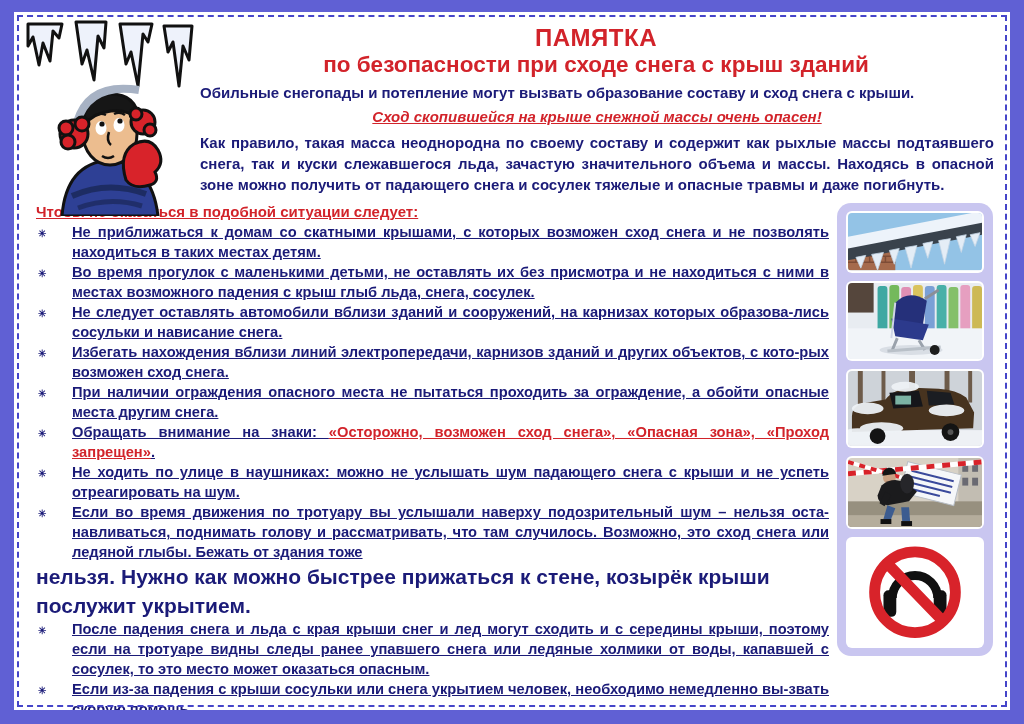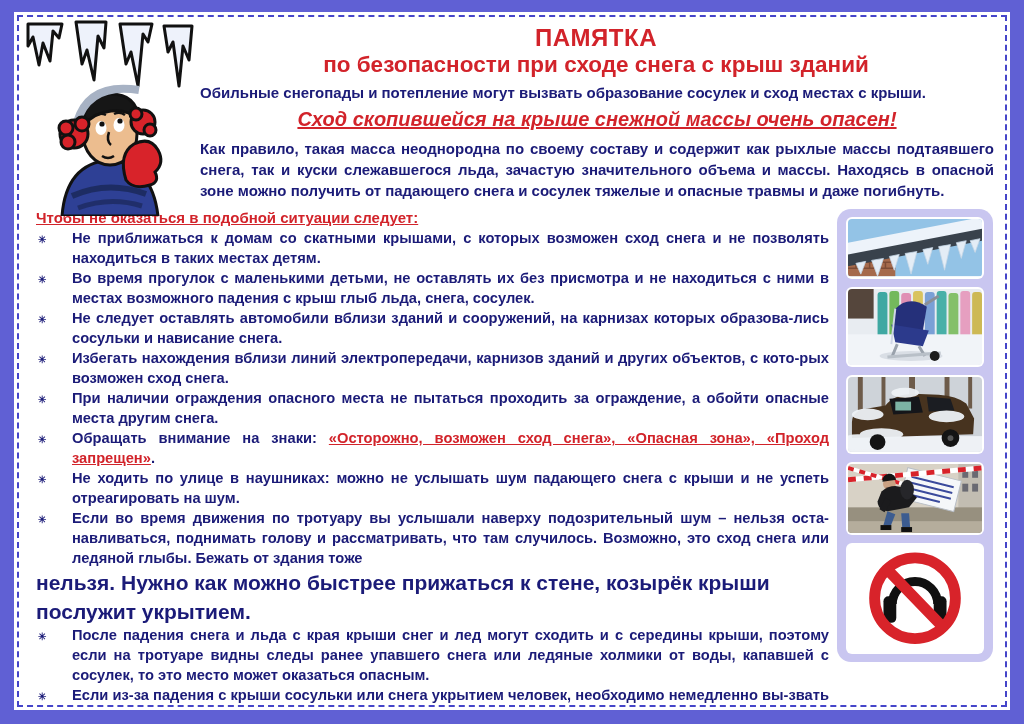--- a/index.html
+++ b/index.html
@@ -19,35 +19,35 @@
     content:"";position:absolute;inset:3px;
     border:2px dashed #4545c9;pointer-events:none;z-index:5;
   }
   .cartoon{position:absolute;left:8px;top:6px;width:178px;height:198px;z-index:2;}
   .header{margin-left:168px;text-align:center;line-height:1.15;margin-top:4px;}
   .title1{color:#d2232a;font-weight:bold;font-size:24px;letter-spacing:.5px;}
   .title2{color:#d2232a;font-weight:bold;font-size:22.5px;}
   .intro-line{margin:7px 2px 0 170px;color:#1b1b78;font-weight:bold;font-size:15px;}
   .warning-line{
     margin:7px 0 0 170px;text-align:center;color:#d2232a;
-    font-weight:bold;font-style:italic;font-size:20px;text-decoration:underline;
+    font-weight:bold;font-style:italic;font-size:15px;text-decoration:underline;
   }
   .intro-para{
     margin:7px 0 0 170px;color:#1b1b78;font-weight:bold;font-size:15px;
     line-height:1.4;text-align:justify;
   }
   .main-row{display:flex;margin-top:8px;align-items:flex-start;}
   .left-col{flex:1;padding-left:6px;min-width:0;}
   .section-heading{
     color:#d2232a;font-weight:bold;font-size:15px;text-decoration:underline;
     margin-bottom:3px;
   }
   .bullet{display:flex;color:#1b1b78;font-weight:bold;font-size:14.7px;line-height:1.36;}
   .marker{width:34px;flex:0 0 34px;font-size:10px;padding-top:4px;padding-left:2px;color:#1b1b78;}
-  .btext{flex:1;text-align:justify;padding-right:8px;}
+  .btext{flex:1;text-align:justify;padding-right:8px;text-decoration:underline;}
   .signs{color:#d2232a;text-decoration:underline;}
   .continuation{color:#1b1b78;font-weight:bold;font-size:21px;line-height:1.36;text-align:left;}
   .photo-panel{
     width:156px;flex:0 0 156px;box-sizing:border-box;
     background:#c9c6f0;border-radius:14px;
     padding:8px 9px;display:flex;flex-direction:column;gap:8px;
     margin-right:1px;
   }
   .photo{margin:0;background:#fff;border-radius:6px;padding:2px;}
   .photo svg{display:block;border-radius:4px;width:100%;}
@@ -97,21 +97,21 @@
         <path d="M80,138 q6,4 12,0" fill="none" stroke-width="2.5"></path>
         <path d="M104,162 q-8,-26 8,-36 q16,-8 24,6 q7,13 -3,22 q5,10 -5,13 q-17,5 -24,-5 z" fill="#d8232a"></path>
       </g>
     </svg>
 
     <header class="header">
       <div class="title1">ПАМЯТКА</div>
       <div class="title2">по безопасности при сходе снега с крыш зданий</div>
     </header>
 
-    <p class="intro-line">Обильные снегопады и потепление могут вызвать образование сосулек и сход местах с крыши.</p>
+    <p class="intro-line">Обильные снегопады и потепление могут вызвать образование составу и сход снега с крыши.</p>
     <p class="warning-line">Сход скопившейся на крыше снежной массы очень опасен!</p>
     <p class="intro-para">Как правило, такая масса неоднородна по своему составу и содержит как рыхлые массы подтаявшего снега, так и куски слежавшегося льда, зачастую значительного объема и массы. Находясь в опасной зоне можно получить от падающего снега и сосулек тяжелые и опасные травмы и даже погибнуть.</p>
 
     <div class="main-row">
       <div class="left-col">
         <div class="section-heading">Чтобы не оказаться в подобной ситуации следует:</div>
 
         <div class="bullet">
           <span class="marker">✳</span>
           <span class="btext">Не приближаться к домам со скатными крышами, с которых возможен сход снега и не позволять находиться в таких  местах детям.</span>

